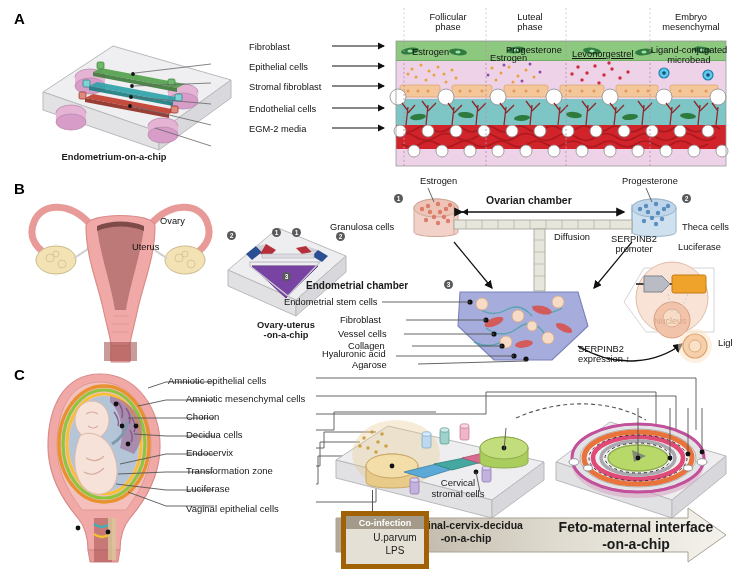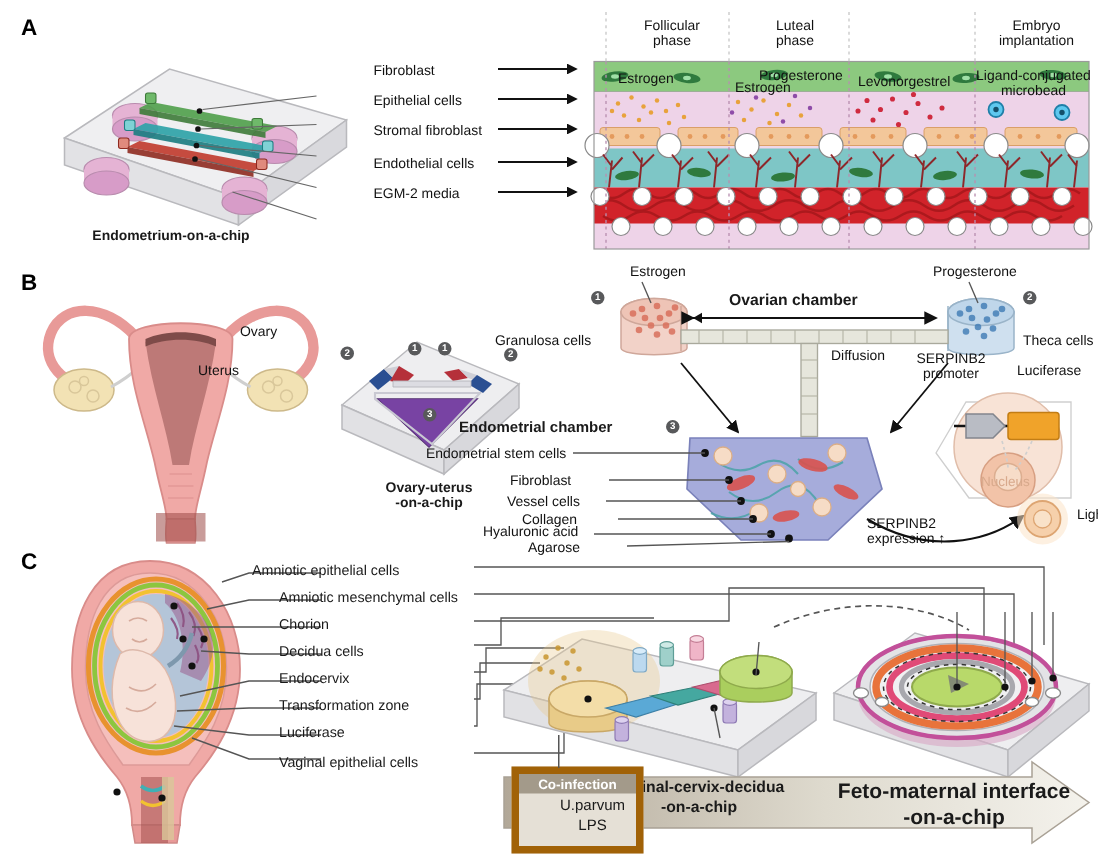--- a/index.html
+++ b/index.html
@@ -105,21 +105,21 @@
     <div class="abs ctr lbl" style="left:14px;top:8px;width:76px;">
       <div>Follicular</div>
       <div>phase</div>
     </div>
     <div class="abs ctr lbl" style="left:96px;top:8px;width:76px;">
       <div>Luteal</div>
       <div>phase</div>
     </div>
     <div class="abs ctr lbl" style="left:260px;top:8px;width:70px;">
       <div>Embryo</div>
-      <div>implantation</div>
+      <div>mesenchymal</div>
     </div>
 
     <svg width="330" height="125" viewBox="0 0 330 125" style="position:absolute;left:0;top:37px;">
 
       <rect x="0" y="0" width="330" height="125" fill="#f0d7e9"></rect>
 
       <rect x="0" y="0" width="330" height="20" fill="#8cc97f"></rect>
       <line x1="0" y1="20" x2="330" y2="20" stroke="#4d8a46" stroke-width="0.8"></line>
 
       <rect x="0" y="20" width="330" height="30" fill="#eed3e8"></rect>
@@ -313,21 +313,21 @@
         <line x1="8" y1="4" x2="8" y2="38"></line>
         <line x1="90" y1="4" x2="90" y2="38"></line>
         <line x1="170" y1="4" x2="170" y2="38"></line>
         <line x1="254" y1="4" x2="254" y2="38"></line>
       </g>
     </svg>
 
     <div class="abs lbl" style="left:16px;top:43px;">Estrogen</div>
     <div class="abs lbl" style="left:110px;top:41px;">Progesterone</div>
     <div class="abs lbl" style="left:94px;top:49px;">Estrogen</div>
-    <div class="abs lbl" style="left:176px;top:45px;">Levonorgestrel</div>
+    <div class="abs lbl" style="left:176px;top:45px;text-decoration:underline;">Levonorgestrel</div>
     <div class="abs lbl ctr" style="left:252px;top:41px;width:82px;">
       <div>Ligand-conjugated</div>
       <div>microbead</div>
     </div>
   </div>
 
   <div class="abs panel-letter" style="left:14px;top:180px;">B</div>
 
   <div class="chipbox" style="left:18px;top:186px;">
     <svg width="205" height="175" viewBox="0 0 205 175">
@@ -732,20 +732,24 @@
       <ellipse cx="174" cy="40" rx="24" ry="11" fill="#b8d96a" stroke="#8faa4c" stroke-width="1"></ellipse>
       <path d="M150,40 L150,54 C150,62 198,62 198,54 L198,40 Z" fill="#aace5e" stroke="#8faa4c" stroke-width="1"></path>
       <ellipse cx="174" cy="40" rx="24" ry="11" fill="#c2de7c" stroke="#8faa4c" stroke-width="1"></ellipse>
       <circle cx="174" cy="40" r="2.4" fill="#111"></circle>
 
       <circle cx="146" cy="64" r="2.4" fill="#111"></circle>
       <path d="M146,64 L150,84" stroke="#555" stroke-width="0.9" fill="none"></path>
       <path d="M174,42 L176,20" stroke="#555" stroke-width="0.9" fill="none"></path>
     </svg>
   </div>
+  <div class="abs lbl-c ctr" style="left:412px;top:478px;width:92px;line-height:1.15;">
+    <div>Cervical</div>
+    <div>stromal cells</div>
+  </div>
 
   <div class="chipbox" style="left:548px;top:404px;">
     <svg width="184" height="118" viewBox="0 0 184 118">
       <polygon points="8,58 62,18 178,52 124,96" fill="#eeeef0" stroke="#b9b9bd" stroke-width="1"></polygon>
       <polygon points="8,58 8,76 124,114 124,96" fill="#e1e1e4" stroke="#b9b9bd" stroke-width="1"></polygon>
       <polygon points="124,96 124,114 178,70 178,52" fill="#d8d8dc" stroke="#b9b9bd" stroke-width="1"></polygon>
 
       <g>
         <ellipse cx="90" cy="60" rx="66" ry="34" fill="#d9a6c4" opacity="0.6"></ellipse>
         <ellipse cx="90" cy="54" rx="66" ry="34" fill="#e3e3e6" stroke="#c77ba6" stroke-width="2.2"></ellipse>

